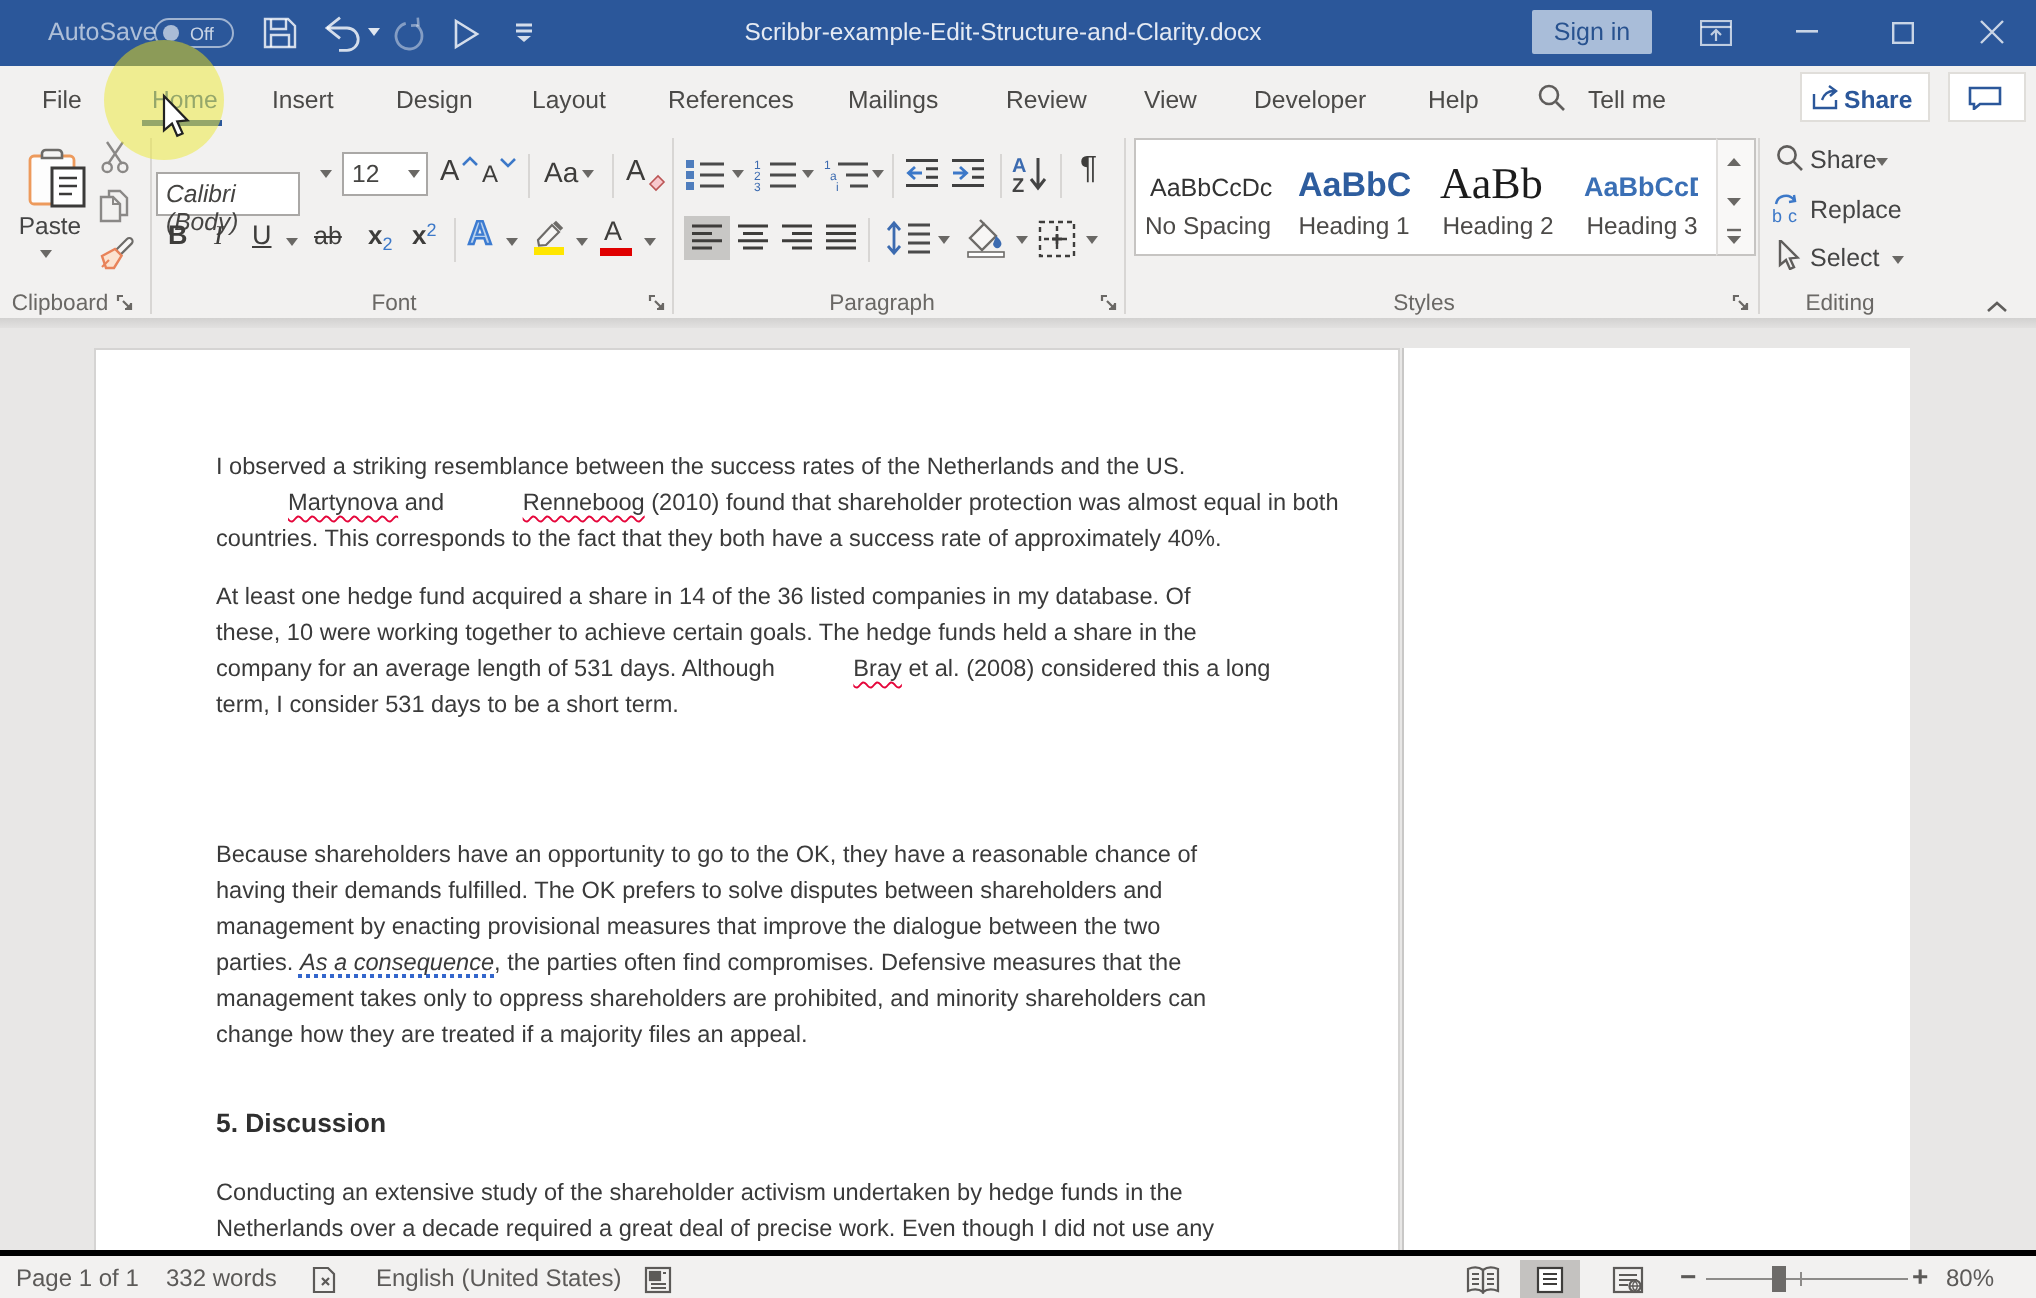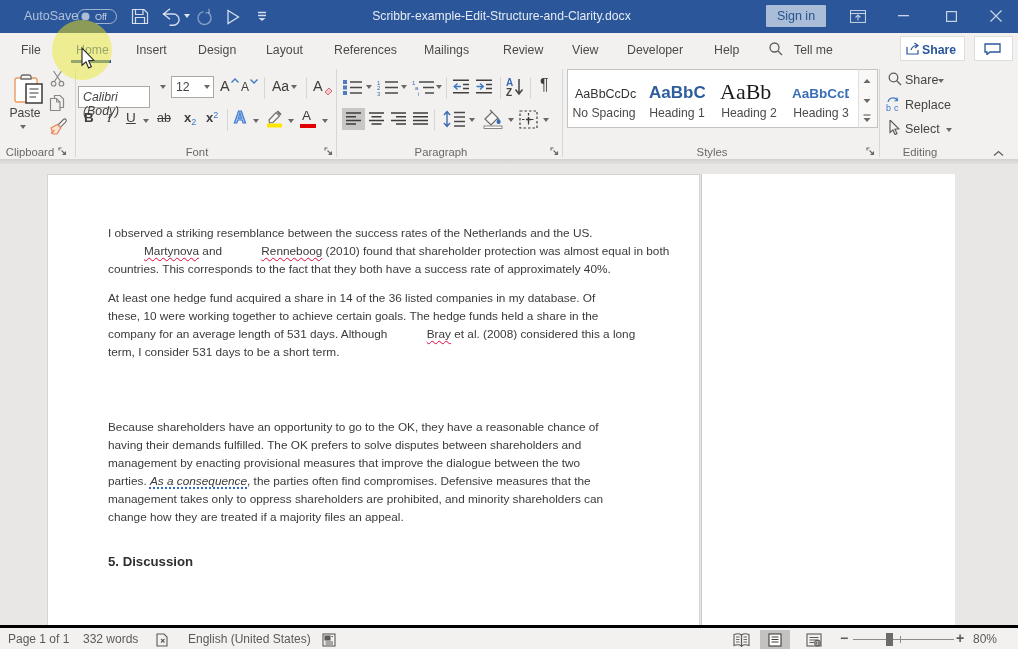--- a/index.html
+++ b/index.html
@@ -354,20 +354,21 @@
 </div>
 <div id="ribbon-shadow"></div>
 
 <div id="docarea">
   <div id="page"></div>
   <div id="markup"></div>
   <div class="para" style="top:60px;">I observed a striking resemblance between the success rates of the Netherlands and the US.<br><span class="sq">Martynova</span> and <span class="sq">Renneboog</span> (2010) found that shareholder protection was almost equal in both<br>countries. This corresponds to the fact that they both have a success rate of approximately 40%.</div>
   <div class="para" style="top:125px;">At least one hedge fund acquired a share in 14 of the 36 listed companies in my database. Of<br>these, 10 were working together to achieve certain goals. The hedge funds held a share in the<br>company for an average length of 531 days. Although <span class="sq">Bray</span> et al. (2008) considered this a long<br>term, I consider 531 days to be a short term.</div>
   <div class="para" style="top:254px;">Because shareholders have an opportunity to go to the OK, they have a reasonable chance of<br>having their demands fulfilled. The OK prefers to solve disputes between shareholders and<br>management by enacting provisional measures that improve the dialogue between the two<br>parties. <span class="gq">As a consequence</span>, the parties often find compromises. Defensive measures that the<br>management takes only to oppress shareholders are prohibited, and minority shareholders can<br>change how they are treated if a majority files an appeal.</div>
   <div class="para" style="top:389px; font-weight:bold; font-size:13.2px; color:#2f2f2f;">5. Discussion</div>
+  <div class="para" style="top:423px;">Conducting an extensive study of the shareholder activism undertaken by hedge funds in the<br>Netherlands over a decade required a great deal of precise work. Even though I did not use any</div>
 </div>
 
 <div id="statusbar">
   <div class="s" style="left:8px;">Page 1 of 1</div>
   <div class="s" style="left:83px;">332 words</div>
   <svg class="abs" style="left:155px; top:5px;" width="15" height="14" fill="none" stroke="#5c5a58" stroke-width="1.1">
     <path d="M2 1 H9 L12 4 V13 H2 Z"></path>
     <path d="M6 6 L9.5 9.5 M9.5 6 L6 9.5"></path>
   </svg>
   <div class="s" style="left:188px;">English (United States)</div>

